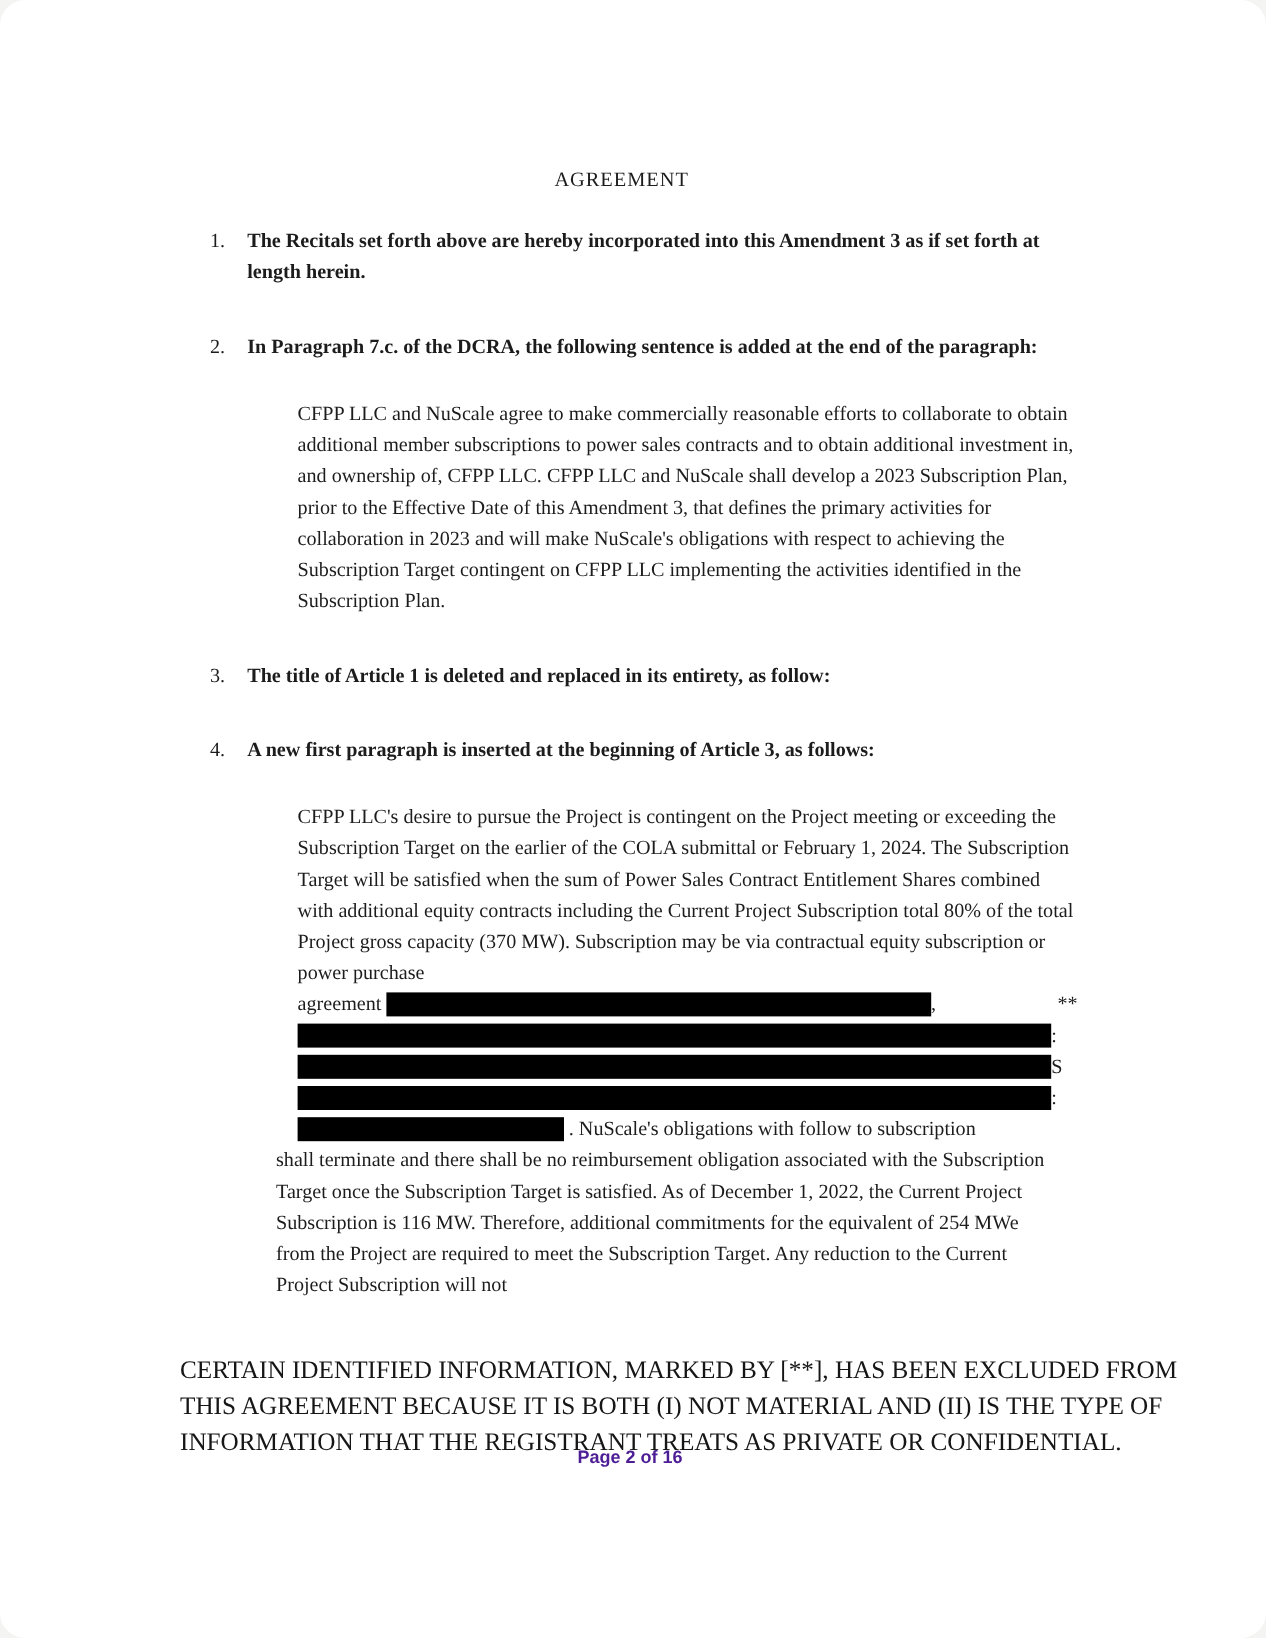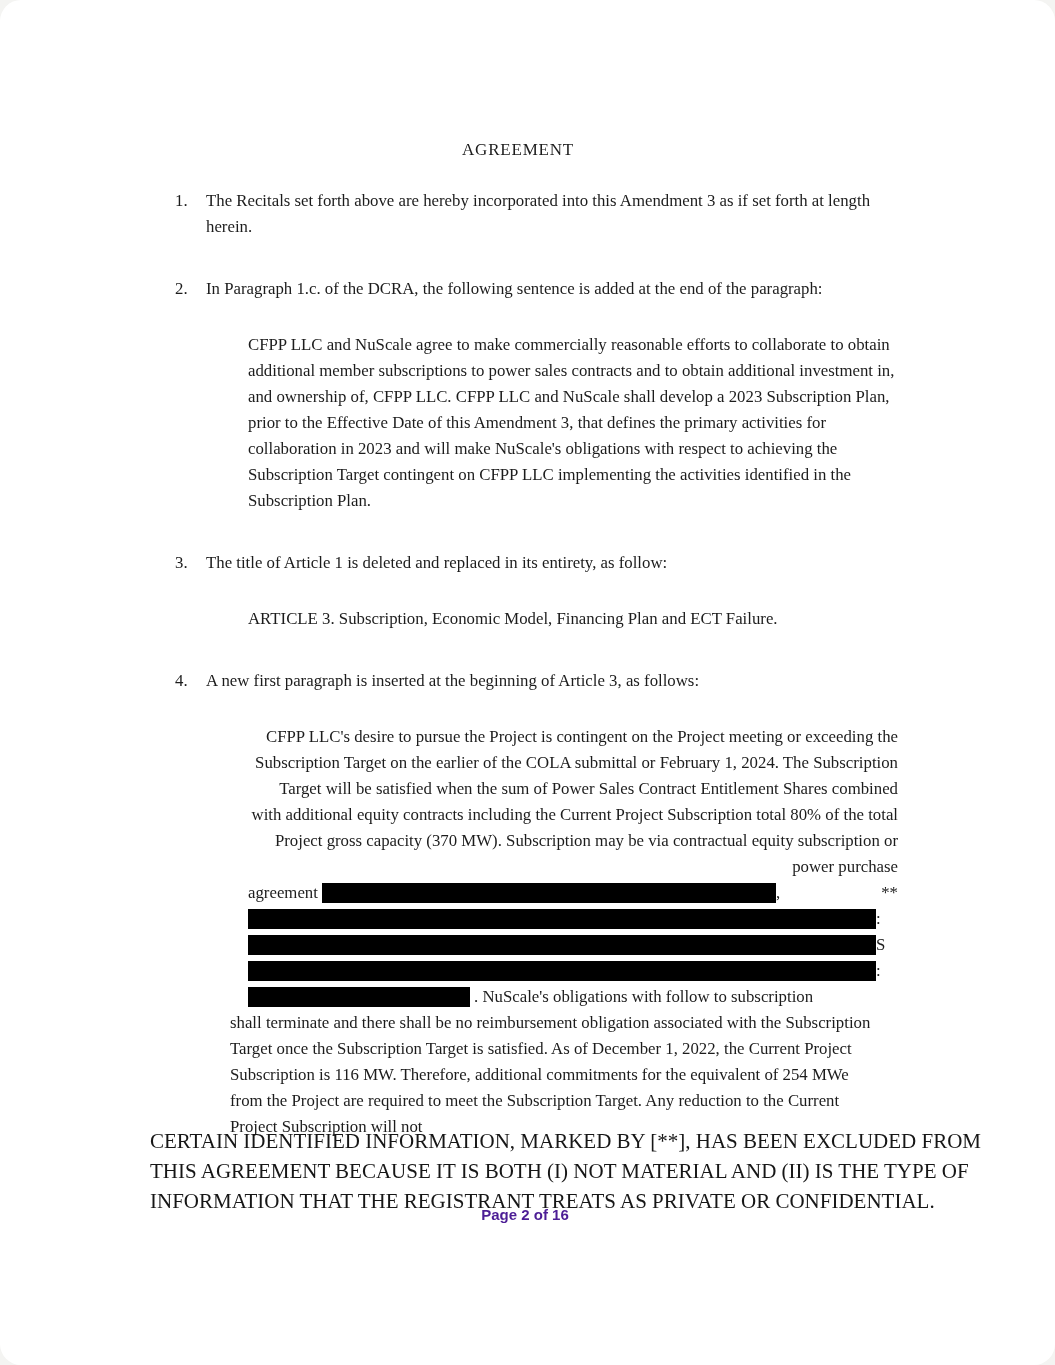--- a/index.html
+++ b/index.html
@@ -41,28 +41,28 @@
   .item {
     display: flex;
     margin-bottom: 36px;
   }
   .item .num {
     width: 31px;
     flex: none;
   }
   .item .txt {
     flex: 1;
+    font-weight: bold;
   }
   .block {
     margin: -6px 0 36px 73px;
     width: 650px;
   }
   .block.tight {
     margin-bottom: 0;
-    text-align: right;
   }
   .redlines {
     margin: 0 0 0 73px;
     width: 650px;
   }
   .red-line {
     display: flex;
     align-items: center;
     height: 26px;
     white-space: nowrap;
@@ -111,29 +111,28 @@
 
   <div class="content">
 
     <div class="item">
       <span class="num">1.</span>
       <span class="txt">The Recitals set forth above are hereby incorporated into this Amendment 3 as if set forth at length herein.</span>
     </div>
 
     <div class="item">
       <span class="num">2.</span>
-      <span class="txt">In Paragraph 1.c. of the DCRA, the following sentence is added at the end of the paragraph:</span>
+      <span class="txt">In Paragraph 7.c. of the DCRA, the following sentence is added at the end of the paragraph:</span>
     </div>
     <div class="block">CFPP LLC and NuScale agree to make commercially reasonable efforts to collaborate to obtain additional member subscriptions to power sales contracts and to obtain additional investment in, and ownership of, CFPP LLC. CFPP LLC and NuScale shall develop a 2023 Subscription Plan, prior to the Effective Date of this Amendment 3, that defines the primary activities for collaboration in 2023 and will make NuScale's obligations with respect to achieving the Subscription Target contingent on CFPP LLC implementing the activities identified in the Subscription Plan.</div>
 
     <div class="item">
       <span class="num">3.</span>
       <span class="txt">The title of Article 1 is deleted and replaced in its entirety, as follow:</span>
     </div>
-    <div class="block">ARTICLE 3.  Subscription, Economic Model, Financing Plan and ECT Failure.</div>
 
     <div class="item">
       <span class="num">4.</span>
       <span class="txt">A new first paragraph is inserted at the beginning of Article 3, as follows:</span>
     </div>
 
     <div class="block tight">CFPP LLC's desire to pursue the Project is contingent on the Project meeting or exceeding the Subscription Target on the earlier of the COLA submittal or February 1, 2024. The Subscription Target will be satisfied when the sum of Power Sales Contract Entitlement Shares combined with additional equity contracts including the Current Project Subscription total 80% of the total Project gross capacity (370 MW). Subscription may be via contractual equity subscription or power purchase</div>
 
     <div class="redlines">
       <div class="red-line">

